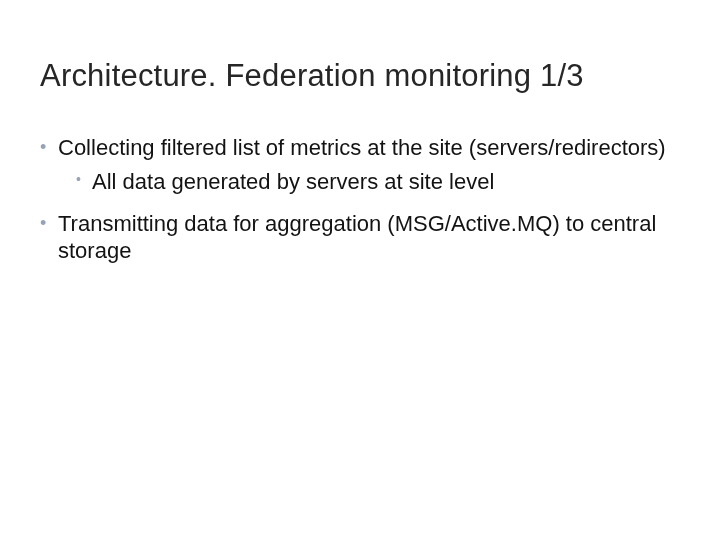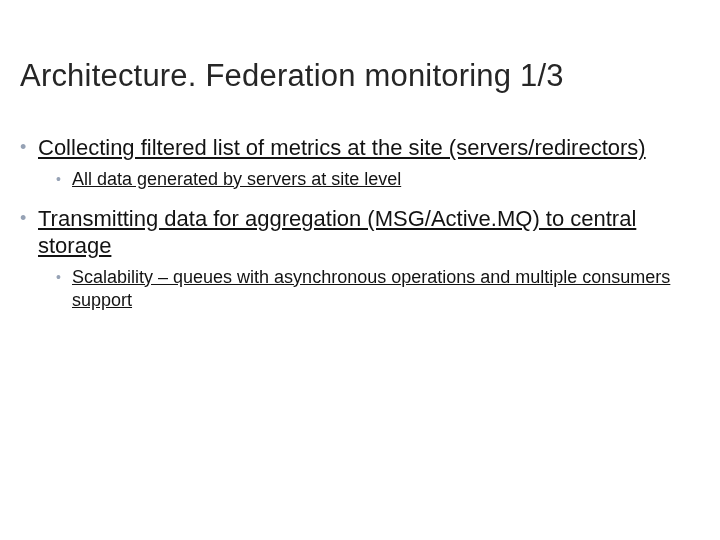--- a/index.html
+++ b/index.html
@@ -9,60 +9,59 @@
     height: 540px;
     background: #ffffff;
     font-family: Arial, Helvetica, sans-serif;
     color: #131313;
     overflow: hidden;
   }
   .slide {
     box-sizing: border-box;
     width: 720px;
     height: 540px;
-    padding: 58px 42px 0 20px;
+    padding: 58px 42px 0 40px;
   }
   .title {
     font-size: 31px;
     font-weight: 400;
     color: #262626;
     margin: 0 0 40px 0;
     letter-spacing: 0.2px;
   }
   ul.level1 {
     list-style: none;
     margin: 0;
     padding: 0;
   }
   ul.level1 > li {
     position: relative;
     padding-left: 18px;
     font-size: 22px;
     line-height: 1.25;
     margin-bottom: 6px;
-    text-decoration: underline;
   }
   ul.level1 > li::before {
     content: "•";
     position: absolute;
     left: 0;
     top: 0;
     color: #96a2b5;
     font-size: 18px;
     line-height: 26px;
   }
   ul.level2 {
     list-style: none;
     margin: 6px 0 14px 0;
     padding: 0 0 0 18px;
   }
   ul.level2 > li {
     position: relative;
     padding-left: 16px;
-    font-size: 18px;
+    font-size: 22px;
     line-height: 1.28;
     margin-bottom: 3px;
   }
   ul.level2 > li::before {
     content: "•";
     position: absolute;
     left: 0;
     top: 0;
     color: #96a2b5;
     font-size: 14px;
@@ -81,21 +80,16 @@
       <span>Collecting filtered list of metrics at the site (servers/redirectors)</span>
       <ul class="level2">
         <li>
           <span>All data generated by servers at site level</span>
         </li>
       </ul>
     </li>
 
     <li>
       <span>Transmitting data for aggregation (MSG/Active.MQ) to central storage</span>
-      <ul class="level2">
-        <li>
-          <span>Scalability – queues with asynchronous operations and multiple consumers support</span>
-        </li>
-      </ul>
     </li>
 
   </ul>
 </div>
 
 </body></html>

